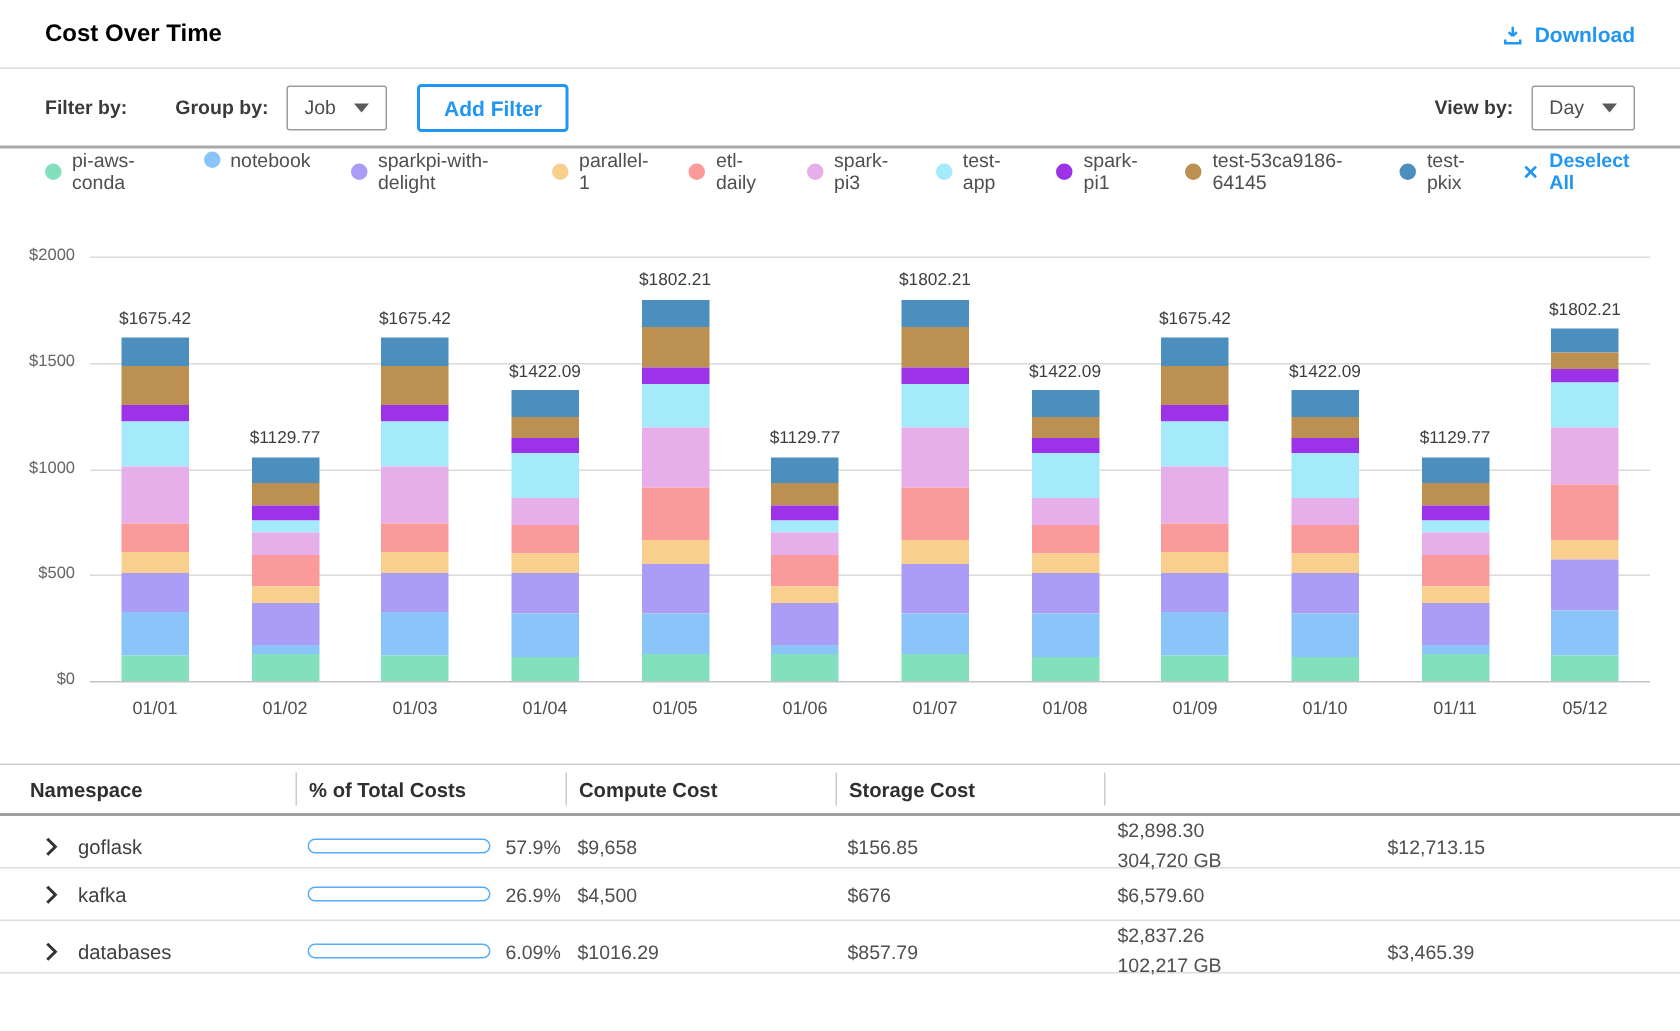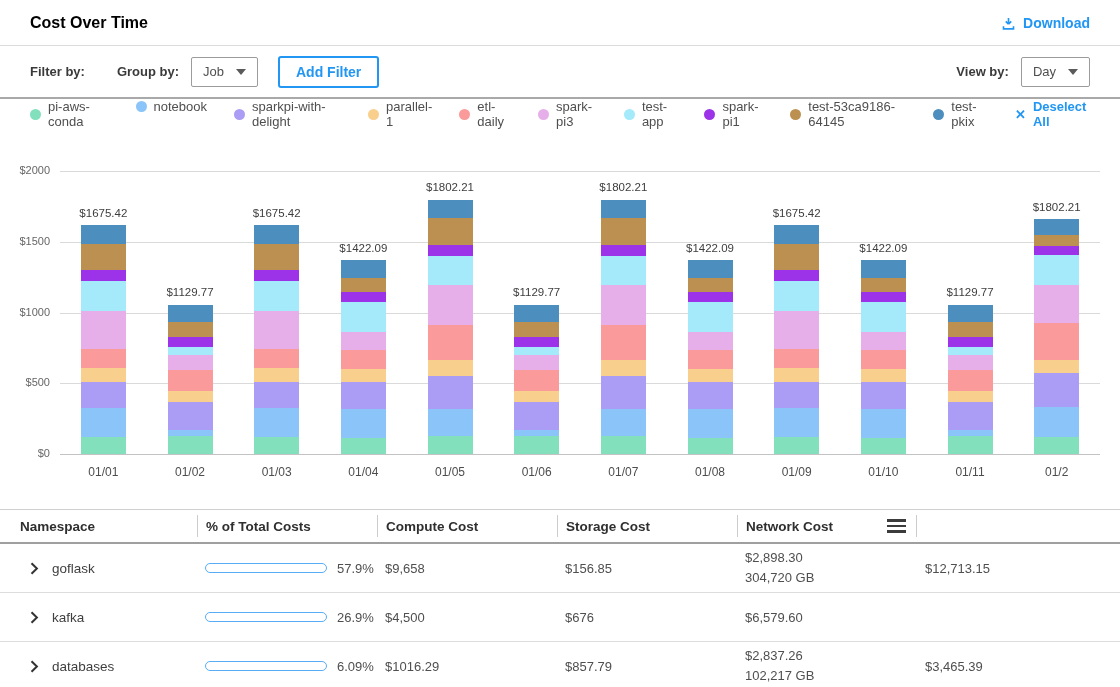--- a/index.html
+++ b/index.html
@@ -52,21 +52,21 @@
   
   .costs-table { margin-top:20px; border-top:1px solid #cfcfcf; }
   .thead, .trow { display:grid; grid-template-columns:177px 180px 180px 180px 180px 1fr;
     padding:0 20px; align-items:center; }
   .thead { height:34px; border-bottom:2px solid #9f9f9f; }
   .th { display:flex; align-items:center; justify-content:space-between; height:22px;
     font-size:13.5px; font-weight:bold; color:#2f2f2f; padding-left:8px;
     border-left:1px solid #ccc; }
   .th:first-child { border-left:none; padding-left:0; }
   .th:last-child { border-right:1px solid #ccc; }
-  .trow { height:49px; border-bottom:1px solid #ddd; }
+  .trow { height:35px; border-bottom:1px solid #ddd; }
   .td { font-size:13px; color:#4f4f4f; padding-left:8px; }
   .td-ns { display:flex; align-items:center; gap:13px; padding-left:10px;
     font-size:13.5px; color:#3f3f3f; cursor:pointer; }
   .td-pct { display:flex; align-items:center; gap:10px; }
   .pbar { width:122px; height:10px; border:1px solid #57aef7; border-radius:6px;
     background:#fff; overflow:hidden; flex:none; }
   .pfill { height:100%; background:#2196f3; border-radius:5px; }
   .net-line { line-height:1.55; }
   .hamburger { display:inline-flex; flex-direction:column; gap:3px; cursor:pointer;
     margin-right:10px; }
@@ -339,37 +339,29 @@
     <div class="xtick" style="left: 150px; top: 324px;">01/02</div>
     <div class="xtick" style="left: 236.667px; top: 324px;">01/03</div>
     <div class="xtick" style="left: 323.333px; top: 324px;">01/04</div>
     <div class="xtick" style="left: 410px; top: 324px;">01/05</div>
     <div class="xtick" style="left: 496.667px; top: 324px;">01/06</div>
     <div class="xtick" style="left: 583.333px; top: 324px;">01/07</div>
     <div class="xtick" style="left: 670px; top: 324px;">01/08</div>
     <div class="xtick" style="left: 756.667px; top: 324px;">01/09</div>
     <div class="xtick" style="left: 843.333px; top: 324px;">01/10</div>
     <div class="xtick" style="left: 930px; top: 324px;">01/11</div>
-    <div class="xtick" style="left: 1016.67px; top: 324px;">01/2</div>
+    <div class="xtick" style="left: 1016.67px; top: 324px;">05/12</div>
   </div>
 
 <div class="costs-table">
   <div class="thead">
     <div class="th">Namespace</div>
     <div class="th">% of Total Costs</div>
     <div class="th">Compute Cost</div>
     <div class="th">Storage Cost</div>
-    <div class="th">
-      <span>Network  Cost</span>
-      <span class="hamburger">
-          <i></i>
-          <i></i>
-          <i></i>
-        </span>
-    </div>
   </div>
   <div>
     <div class="trow">
       <div class="td td-ns">
         <span class="chev">
           <svg width="9" height="13" viewBox="0 0 9 13" fill="none">
             <path d="M1.5 1.2l5.4 5.3-5.4 5.3" stroke="#333" stroke-width="2"></path>
           </svg>
         </span>
         <span>goflask</span>

